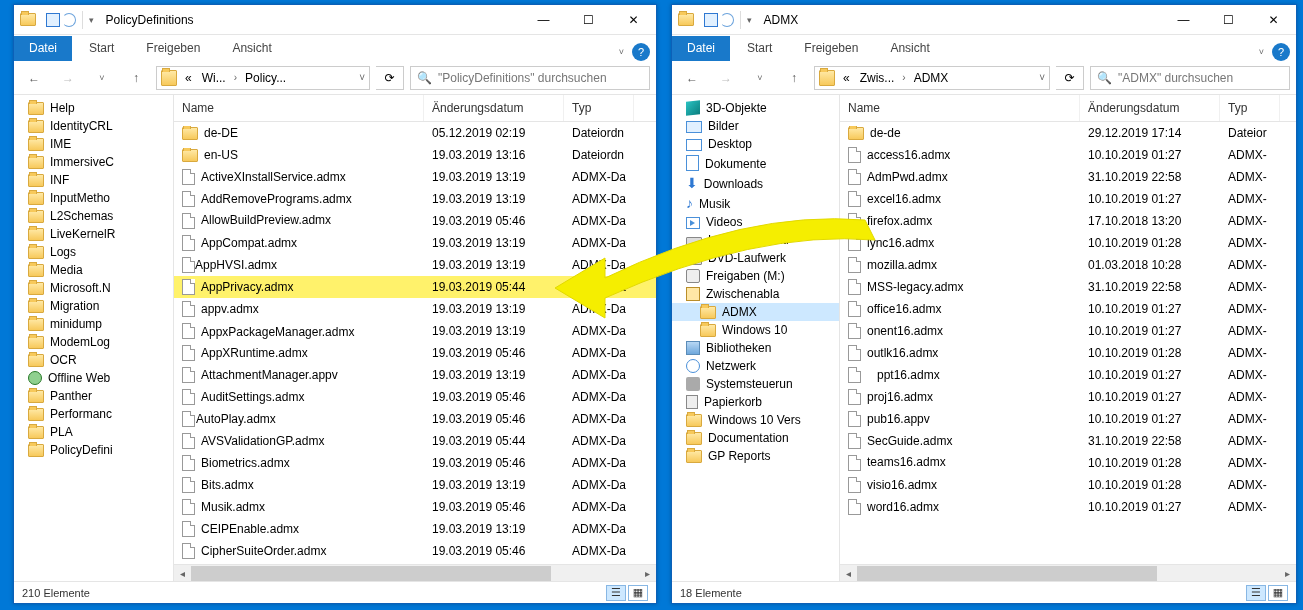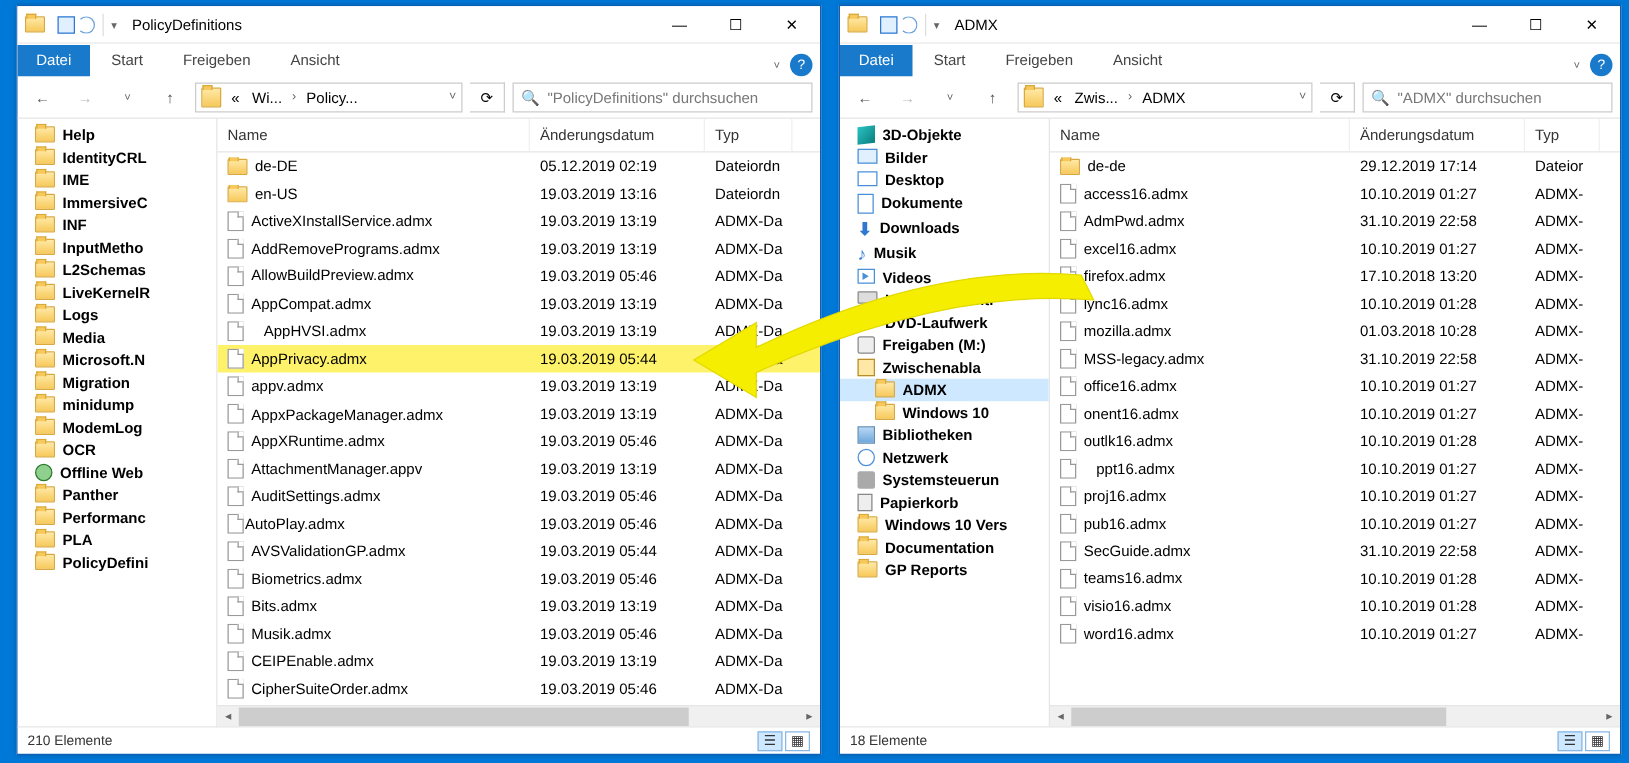--- a/index.html
+++ b/index.html
@@ -25,21 +25,21 @@
   .navbtn.dis { color:#bbb; }
   .bcwrap { flex:1; height:24px; border:1px solid #ccc; display:flex; align-items:center; padding:0 2px; gap:2px; min-width:0;}
   .bcwrap .fi { width:16px; height:16px; margin:0 2px; }
   .crumb { padding:2px 4px; font-size:12px; white-space:nowrap; overflow:hidden; text-overflow:ellipsis; }
   .chev { color:#666; font-size:10px; padding:0 2px; }
   .refresh { width:28px; height:24px; border:1px solid #ccc; border-left:none; display:flex;align-items:center;justify-content:center; }
   .search { height:24px; border:1px solid #ccc; display:flex; align-items:center; gap:6px; padding:0 6px; width:240px; color:#777; }
   .search.small { width:200px; }
   .body { flex:1; display:flex; min-height:0; }
   .tree { width:160px; border-right:1px solid #e5e5e5; overflow:hidden; padding:4px 0; }
-  .tree-item { display:flex; align-items:flex-start; gap:6px; padding:2px 4px 2px 14px; font-size:12px; white-space:nowrap; width:100%; overflow:hidden;font-weight:bold;}
+  .tree-item { display:flex; align-items:flex-end; gap:6px; padding:2px 4px 2px 14px; font-size:12px; white-space:nowrap; width:100%; overflow:hidden;}
   .tree-item.sel { background:#cde8ff; }
   .tree-item.ind1 { padding-left:28px; }
   .list { flex:1; display:flex; flex-direction:column; min-width:0; }
   .cols { display:flex; border-bottom:1px solid #e5e5e5; font-size:12px; color:#333; }
   .col { padding:6px 8px; border-right:1px solid #f0f0f0; }
   .rows { flex:1; overflow:hidden; }
   .row { display:flex; align-items:center; font-size:12px; height:22px; }
   .row .c { padding:0 8px; overflow:hidden; white-space:nowrap; }
   .row.hi { background:#fff26b; }
   .status { height:22px; border-top:1px solid #e5e5e5; display:flex; align-items:center; padding:0 8px; font-size:11px; color:#333; justify-content:space-between;}
@@ -262,21 +262,21 @@
           </div>
           <div class="row">
             <div class="c" style="width:250px;display:flex;align-items:center;gap:6px">
               <span class="ico-file"></span>
               <span>AppCompat.admx</span>
             </div>
             <div class="c" style="width:140px">19.03.2019 13:19</div>
             <div class="c" style="width:70px">ADMX-Da</div>
           </div>
           <div class="row">
-            <div class="c" style="width:250px;display:flex;align-items:center;gap:16px">
+            <div class="c" style="width:250px;display:flex;align-items:center;gap:0">
               <span class="ico-file"></span>
               <span>AppHVSI.admx</span>
             </div>
             <div class="c" style="width:140px">19.03.2019 13:19</div>
             <div class="c" style="width:70px">ADMX-Da</div>
           </div>
           <div class="row hi">
             <div class="c" style="width:250px;display:flex;align-items:center;gap:6px">
               <span class="ico-file"></span>
               <span>AppPrivacy.admx</span>
@@ -636,21 +636,21 @@
             <div class="c" style="width:240px;display:flex;align-items:center;gap:6px">
               <span class="ico-file"></span>
               <span>proj16.admx</span>
             </div>
             <div class="c" style="width:140px">10.10.2019 01:27</div>
             <div class="c" style="width:60px">ADMX-</div>
           </div>
           <div class="row">
             <div class="c" style="width:240px;display:flex;align-items:center;gap:6px">
               <span class="ico-file"></span>
-              <span>pub16.admx</span>
+              <span>pub16.appv</span>
             </div>
             <div class="c" style="width:140px">10.10.2019 01:27</div>
             <div class="c" style="width:60px">ADMX-</div>
           </div>
           <div class="row">
             <div class="c" style="width:240px;display:flex;align-items:center;gap:6px">
               <span class="ico-file"></span>
               <span>SecGuide.admx</span>
             </div>
             <div class="c" style="width:140px">31.10.2019 22:58</div>

